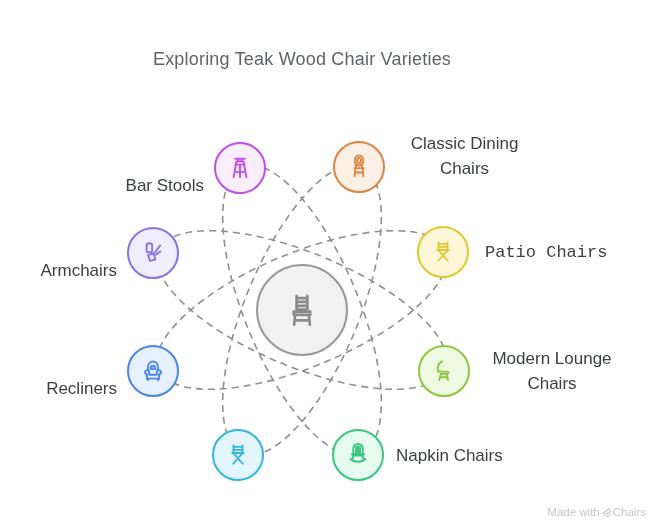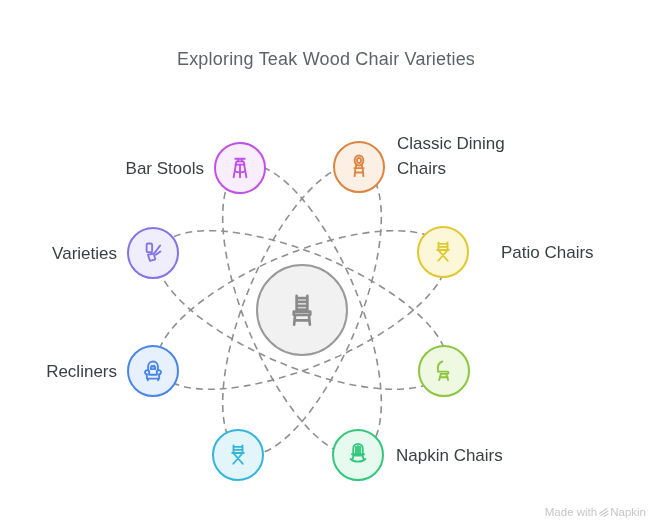--- a/index.html
+++ b/index.html
@@ -14,34 +14,34 @@
   .orbits{position:absolute;left:0;top:0;}
   .circle{
     position:absolute;border-radius:50%;box-sizing:border-box;
     display:flex;align-items:center;justify-content:center;background:#fff;
   }
   .sat{width:52px;height:52px;border:2.5px solid;}
   .center{width:92px;height:92px;border:2.5px solid;}
   .label{
     position:absolute;font-size:17px;line-height:25px;white-space:nowrap;
   }
-  .label.wrap{white-space:normal;}
-  .r{text-align:right;}
+  .label.wrap{white-space:normal;text-align:center;}
+  .r{text-align:right;margin-top:17px;}
   .watermark{
     position:absolute;right:14px;bottom:14px;display:flex;align-items:center;
     font-size:11.5px;text-decoration:none;cursor:pointer;
   }
   svg{display:block;}
 </style>
 </head>
 <body>
 
 <div class="canvas">
 
-  <div class="title" style="color: rgb(95, 99, 104); margin-left: 24px;">Exploring Teak Wood Chair Varieties</div>
+  <div class="title" style="color: rgb(95, 99, 104);">Exploring Teak Wood Chair Varieties</div>
 
   <svg class="orbits" width="660" height="532" viewBox="0 0 660 532">
     <g fill="none" stroke="#8f8f8f" stroke-width="1.6" stroke-dasharray="7 5">
       <ellipse cx="302" cy="310" rx="155" ry="57" transform="rotate(-22.5 302 310)"></ellipse>
       <ellipse cx="302" cy="310" rx="155" ry="57" transform="rotate(22.5 302 310)"></ellipse>
       <ellipse cx="302" cy="310" rx="155" ry="57" transform="rotate(67.5 302 310)"></ellipse>
       <ellipse cx="302" cy="310" rx="155" ry="57" transform="rotate(112.5 302 310)"></ellipse>
     </g>
   </svg>
 
@@ -70,47 +70,48 @@
   </div>
   <div class="label wrap" style="left: 397px; top: 131px; width: 135px; color: rgb(60, 64, 67);">Classic Dining Chairs</div>
 
   <div class="circle sat" style="left: 127px; top: 227px; border-color: rgb(132, 116, 230); background: rgb(240, 238, 252); color: rgb(132, 116, 230);">
     <svg width="30" height="30" viewBox="0 0 24 24" fill="none" stroke="currentColor" stroke-width="1.5" stroke-linecap="round" stroke-linejoin="round">
       <rect x="6.9" y="4.4" width="4.4" height="7" rx="1.1"></rect>
       <path d="M13.3 11.9l4.4-5.9 M14.3 13.4l3.6-2.7"></path>
       <path d="M8 13.5l4.4-1.1 1.5 4.6-4.3 1.3z"></path>
     </svg>
   </div>
-  <div class="label r" style="right: 543px; top: 241px; color: rgb(60, 64, 67);">Varieties</div>
+  <div class="label r" style="right: 543px; top: 241px; color: rgb(60, 64, 67);">Armchairs</div>
 
   <div class="circle sat" style="left: 417px; top: 226px; border-color: rgb(224, 201, 46); background: rgb(252, 247, 217); color: rgb(224, 201, 46);">
     <svg width="30" height="30" viewBox="0 0 24 24" fill="none" stroke="currentColor" stroke-width="1.5" stroke-linecap="round" stroke-linejoin="round">
       <path d="M8.4 4.4v6 M15.6 4.4v6 M8.4 5.5h7.2 M8.4 7.9h7.2"></path>
       <path d="M7.4 10.4h9.2 M8.2 10.4l7.6 8.6 M15.8 10.4l-7.6 8.6"></path>
     </svg>
   </div>
-  <div class="label" style="left: 501px; top: 240px; color: rgb(60, 64, 67);">Patio Chairs</div>
+  <div class="label" style="left: 485px; top: 240px; color: rgb(60, 64, 67); font-family: Liberation Mono, monospace;">Patio Chairs</div>
 
   <div class="circle sat" style="left: 127px; top: 345px; border-color: rgb(74, 134, 232); background: rgb(231, 240, 253); color: rgb(74, 134, 232);">
     <svg width="30" height="30" viewBox="0 0 24 24" fill="none" stroke="currentColor" stroke-width="1.5" stroke-linecap="round" stroke-linejoin="round">
       <path d="M8.1 11.5V8.3a3.9 3.9 0 0 1 7.8 0v3.2"></path>
       <path d="M10.3 9l.8-1.2.9.9.9-.9.8 1.2v1.5h-3.4z"></path>
       <path d="M8.1 11.5a1.7 1.7 0 1 0-1 3.2 M15.9 11.5a1.7 1.7 0 1 1 1 3.2"></path>
       <path d="M7.1 14.7v3.4h9.8v-3.4 M8.9 15h6.2 M8.9 12v3 M15.1 12v3 M7.9 18.1v1.3 M16.1 18.1v1.3"></path>
     </svg>
   </div>
   <div class="label r" style="right: 543px; top: 359px; color: rgb(60, 64, 67);">Recliners</div>
 
   <div class="circle sat" style="left: 418px; top: 345px; border-color: rgb(141, 198, 63); background: rgb(239, 248, 224); color: rgb(141, 198, 63);">
     <svg width="30" height="30" viewBox="0 0 24 24" fill="none" stroke="currentColor" stroke-width="1.5" stroke-linecap="round" stroke-linejoin="round">
       <path d="M10.6 4.4C8.2 5.3 7 7.3 7.1 9.9l.3 2.6"></path>
       <path d="M7.4 12.5h7.2c1.3 0 1.3 1.8 0 1.8H9.2"></path>
       <path d="M9.6 14.3 8.1 19.2 M13.8 14.3l1.5 4.9 M8.6 17h6.4"></path>
     </svg>
   </div>
+  <div class="label wrap" style="left: 482px; top: 346px; width: 140px; color: rgb(60, 64, 67);">Modern Lounge Chairs</div>
 
   <div class="circle sat" style="left: 212px; top: 429px; border-color: rgb(51, 181, 220); background: rgb(226, 245, 251); color: rgb(51, 181, 220);">
     <svg width="30" height="30" viewBox="0 0 24 24" fill="none" stroke="currentColor" stroke-width="1.5" stroke-linecap="round" stroke-linejoin="round">
       <path d="M8.4 4.4v6 M15.6 4.4v6 M8.4 5.5h7.2 M8.4 7.9h7.2"></path>
       <path d="M7.4 10.4h9.2 M8.2 10.4l7.6 8.6 M15.8 10.4l-7.6 8.6"></path>
     </svg>
   </div>
 
   <div class="circle sat" style="left: 332px; top: 429px; border-color: rgb(53, 199, 125); background: rgb(230, 250, 239); color: rgb(53, 199, 125);">
     <svg width="30" height="30" viewBox="0 0 24 24" fill="none" stroke="currentColor" stroke-width="1.5" stroke-linecap="round" stroke-linejoin="round">
@@ -119,16 +120,16 @@
       <path d="M8.3 12.9 7.6 15 M15.7 12.9l.7 2.1 M6.1 15.2c2.9 2.8 8.9 2.8 11.8 0"></path>
     </svg>
   </div>
   <div class="label" style="left: 396px; top: 443px; color: rgb(60, 64, 67);">Napkin Chairs</div>
 
   <a class="watermark" style="color: rgb(198, 198, 198);">
     <span>Made with</span>
     <svg width="13" height="13" viewBox="0 0 13 13" fill="none" stroke-width="1.1" stroke-linecap="round" stroke="#c6c6c6">
       <path d="M2.5 8.5 10 3.5 M4 10.5 11 6 M7 11.5l4-2.6"></path>
     </svg>
-    <span>Napkin</span>
+    <span>Chairs</span>
   </a>
 
 </div>
 
 </body></html>

